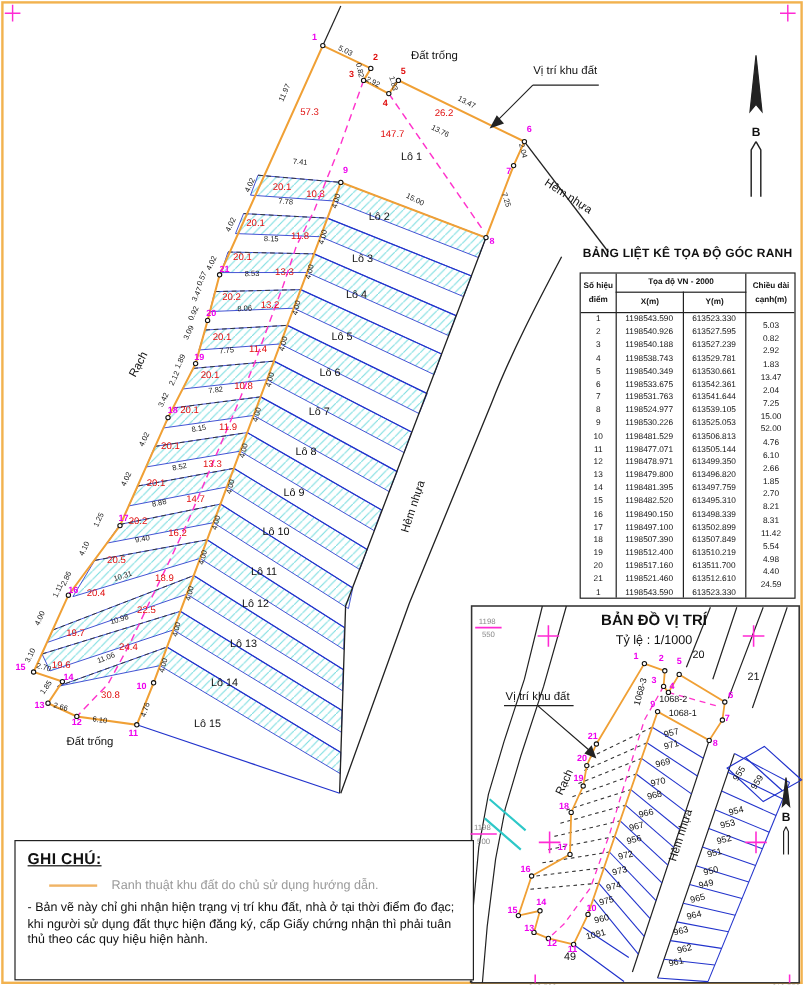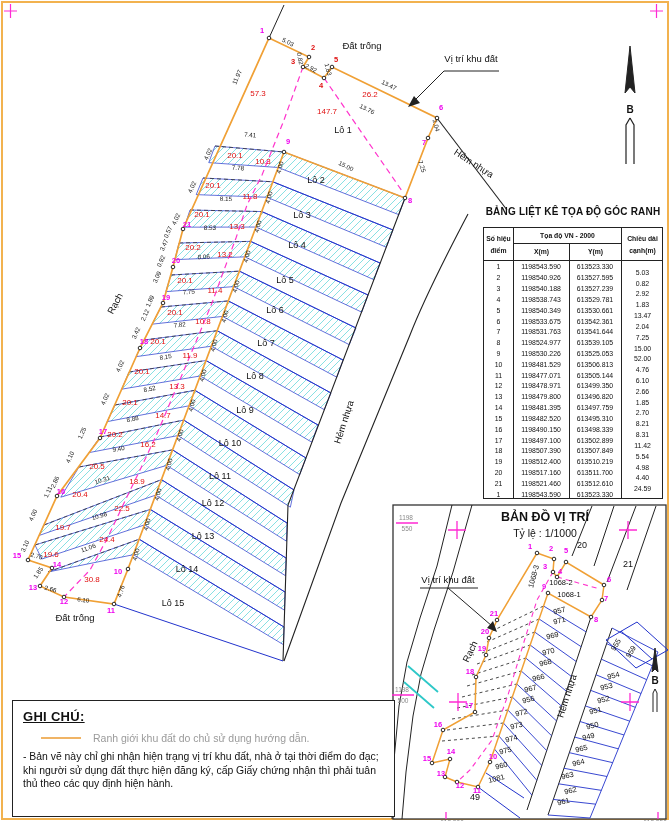--- a/index.html
+++ b/index.html
@@ -553,17 +553,17 @@
         <div class="bcell" style="left: 137px; width: 43px; top: 238.545px;">4.98</div>
         <div class="bcell" style="left: 137px; width: 43px; top: 249.364px;">4.40</div>
         <div class="bcell" style="left: 137px; width: 43px; top: 260.182px;">24.59</div>
       </div>
   </div>
 
   <div id="legend">
     <span id="legend-heading">GHI CHÚ:</span>
     <div id="legend-symbol-row">
       <span id="legend-symbol"></span>
-      <span id="legend-symbol-text">Ranh giới khu đất do chủ sử dụng hướng dẫn.</span>
+      <span id="legend-symbol-text">Ranh thuật khu đất do chủ sử dụng hướng dẫn.</span>
     </div>
-    <p class="legend-para">- Bản vẽ này chỉ ghi nhận hiện trạng vị trí khu đất, nhà ở tại thời điểm đo đạc; khi người sử dụng đất thực hiện đăng ký, cấp Giấy chứng nhận thì phải tuân thủ theo các quy định hiện hành.</p>
+    <p class="legend-para">- Bản vẽ này chỉ ghi nhận hiện trạng vị trí khu đất, nhà ở tại thời điểm đo đạc; khi người sử dụng đất thực hiện đăng ký, cấp Giấy chứng nhận thì phải tuân thủ theo các quy hiệu hiện hành.</p>
   </div>
 </div>
 
 </body></html>

